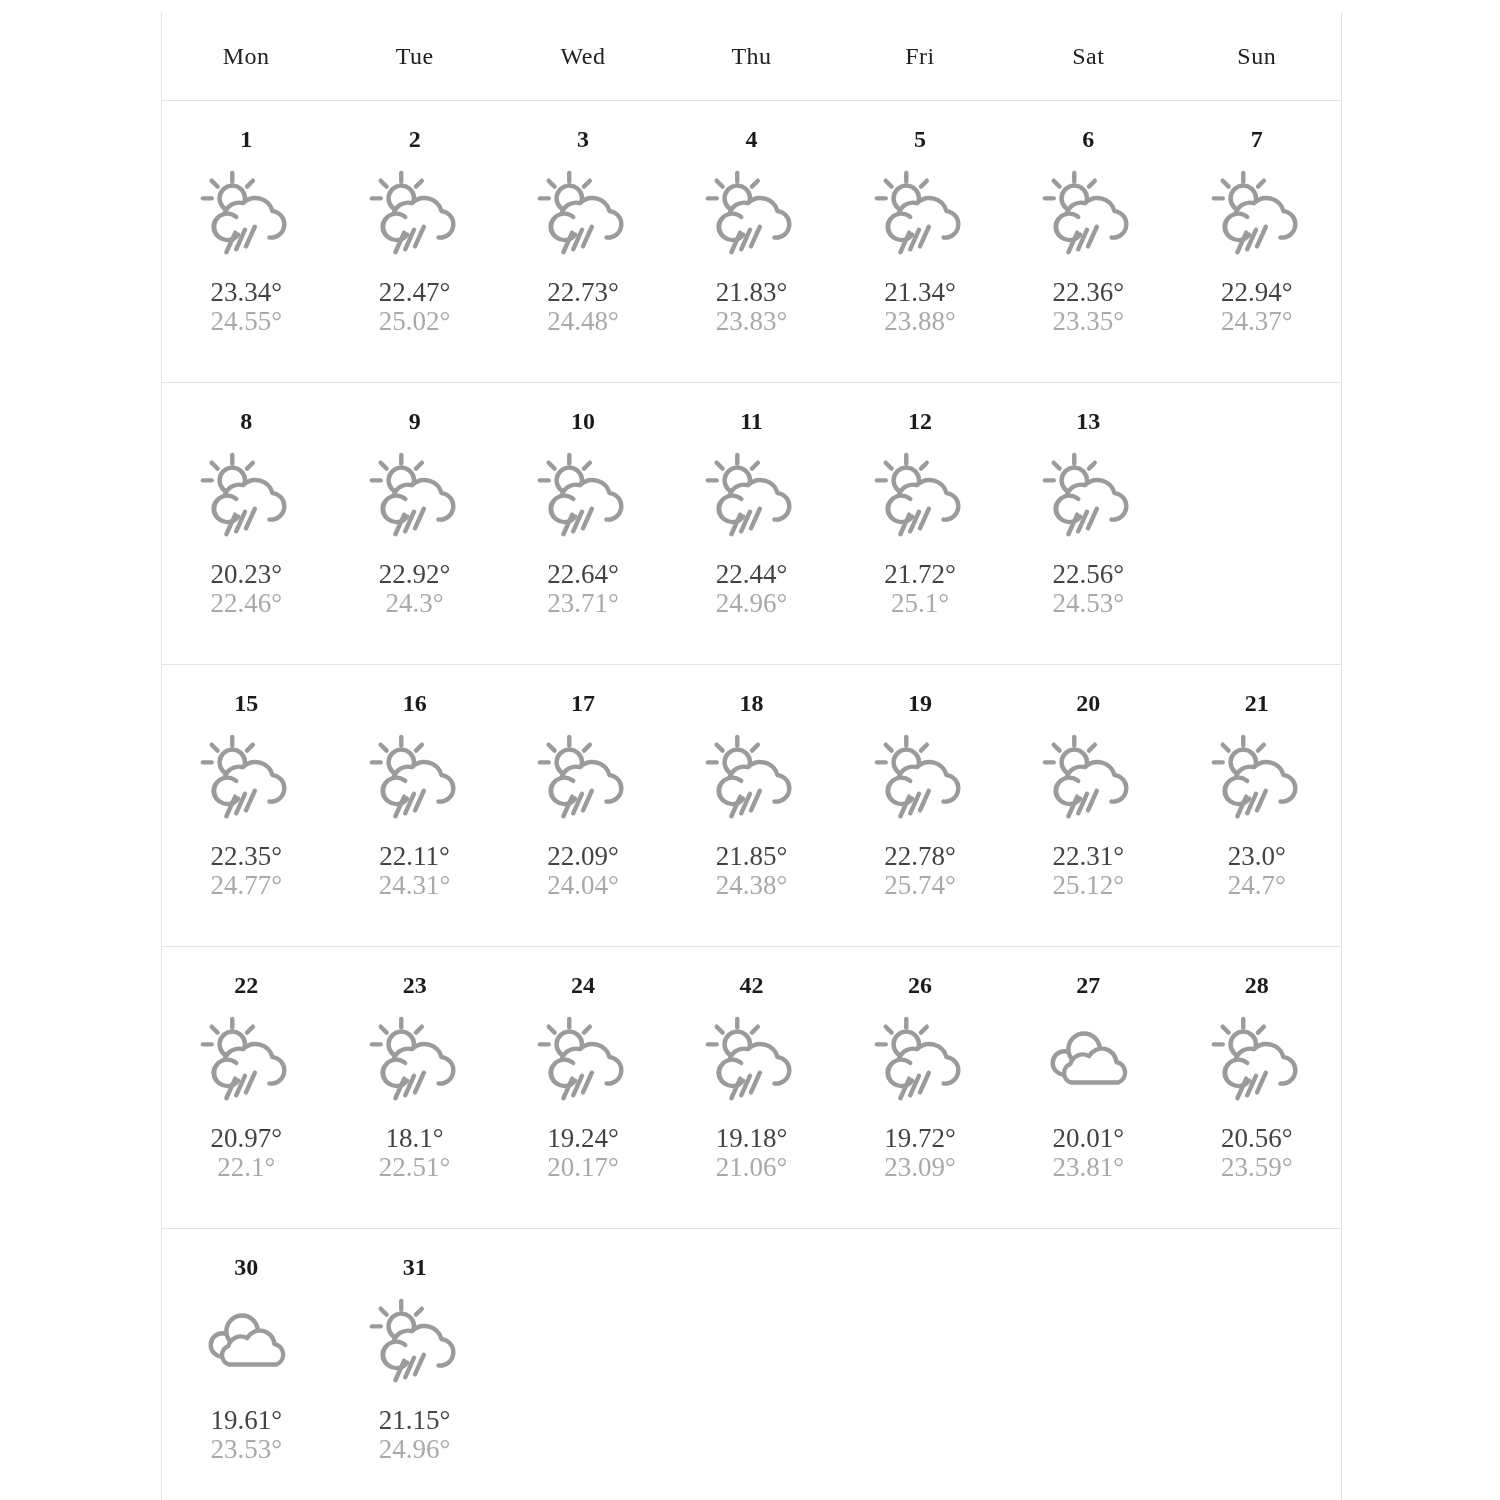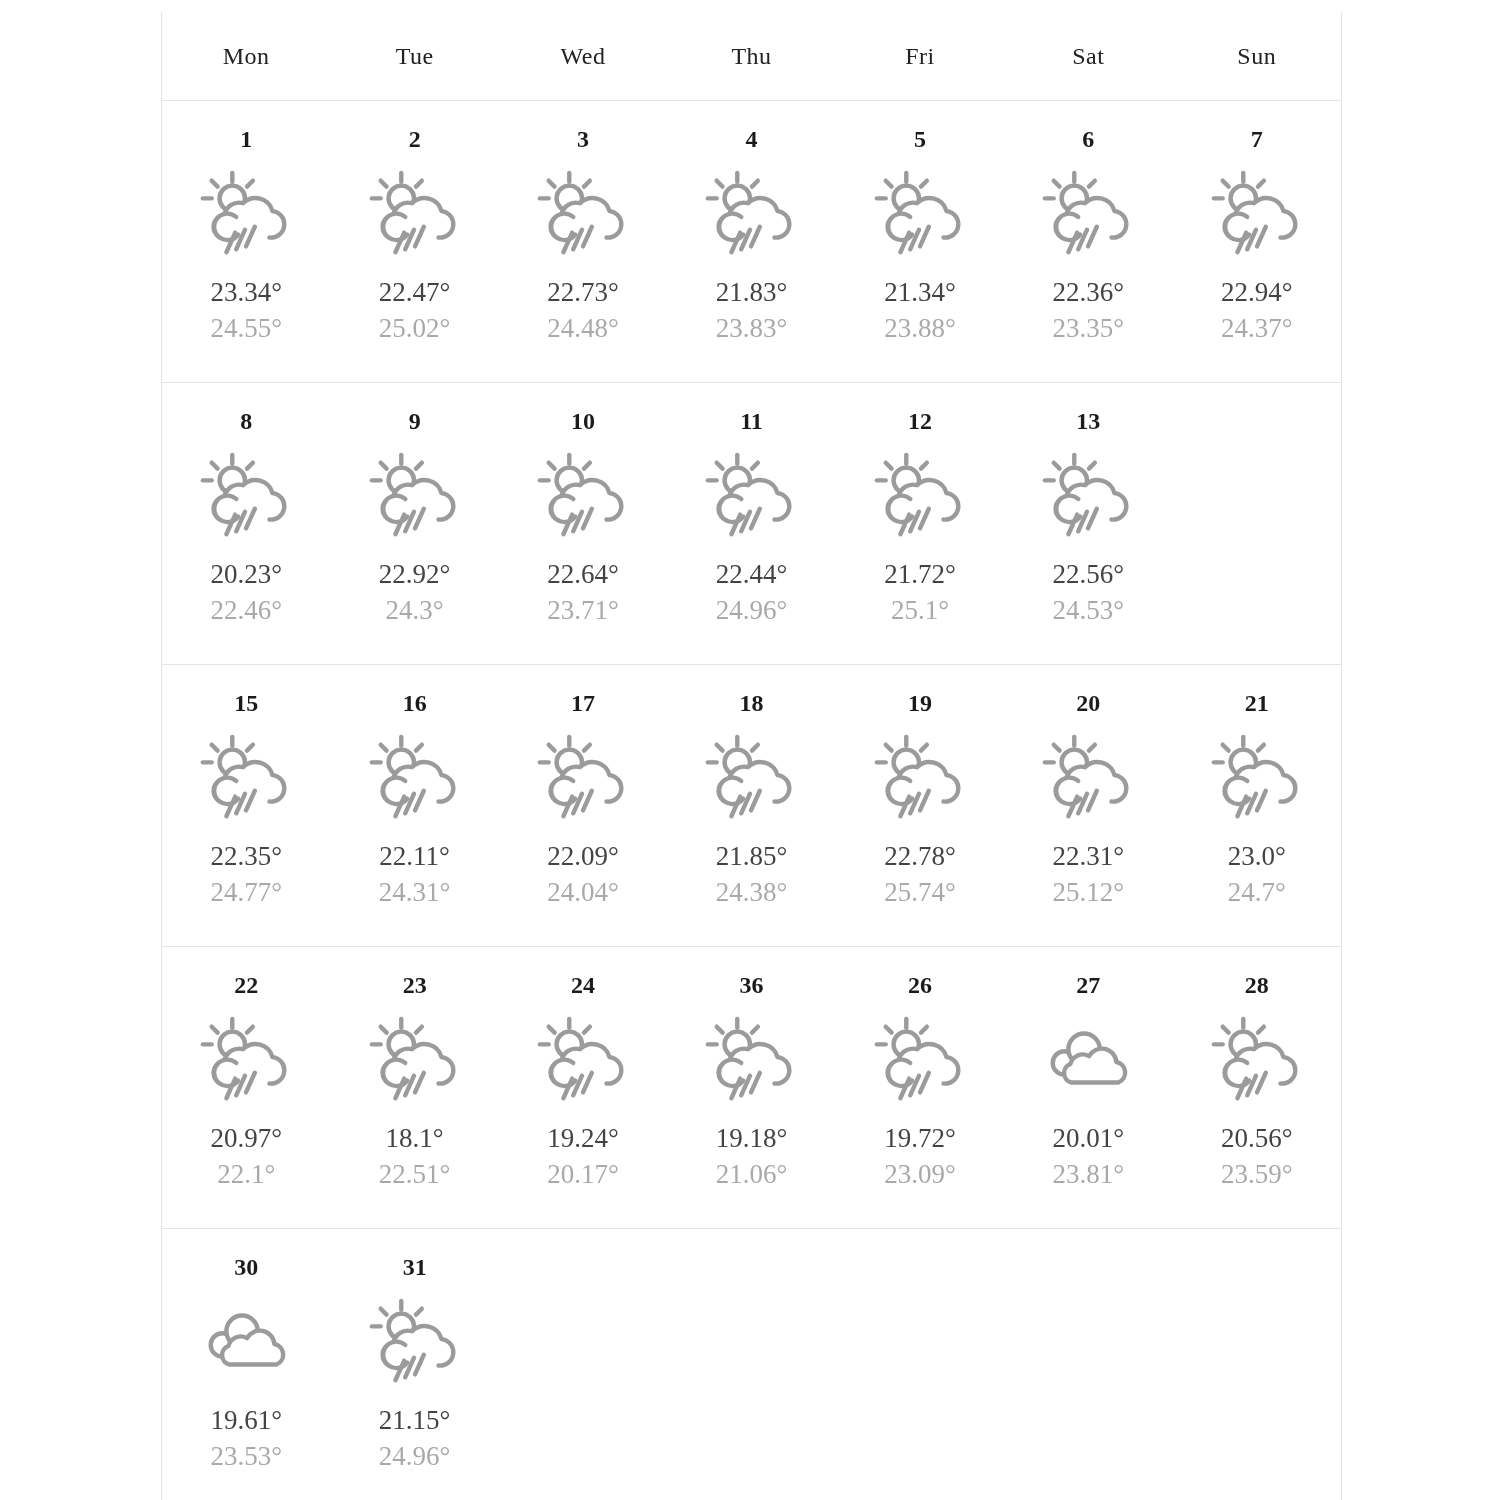--- a/index.html
+++ b/index.html
@@ -61,21 +61,20 @@
   .temp-min {
     font-size: 27px;
     color: var(--temp-min, #434343);
     line-height: 1.1;
     margin-top: 14px;
   }
   .temp-max {
     font-size: 27px;
     color: var(--temp-max, #a9a9a9);
     line-height: 1.1;
-    margin-top: 7px;
   }
   .empty { pointer-events: none; }
 </style>
 </head>
 <body>
 
 <div class="calendar">
   <div class="weekday-row" id="weekday-row">
   <div class="weekday">Mon</div>
 
@@ -597,21 +596,21 @@
                 <line x1="40" y1="85" x2="49" y2="65"></line>
                 <line x1="50" y1="82" x2="59" y2="62"></line>
               </g>
             </svg>
           </span>
     <div class="temp-min">19.24°</div>
     <div class="temp-max">20.17°</div>
   </div>
 
   <div class="day-cell">
-    <div class="day-number">36</div>
+    <div class="day-number">42</div>
     <span class="day-icon">
             <svg viewBox="0 0 100 100" xmlns="http://www.w3.org/2000/svg">
               <g stroke="#9b9b9b" stroke-width="4.5" fill="none" stroke-linecap="round" stroke-linejoin="round">
                 <line x1="36" y1="7" x2="36" y2="16"></line>
                 <line x1="15" y1="15" x2="21" y2="21"></line>
                 <line x1="57" y1="15" x2="51" y2="21"></line>
                 <line x1="6" y1="33" x2="15" y2="33"></line>
                 <circle cx="36" cy="33" r="13"></circle>
                 <path d="M30 74 A12 12 0 0 1 28 50 A15 15 0 0 1 47 38 A18 18 0 0 1 77 46 A13 13 0 0 1 74 73" fill="#fff"></path>
                 <path d="M40 52 A13.5 13.5 0 1 0 42 70" fill="#fff"></path>

